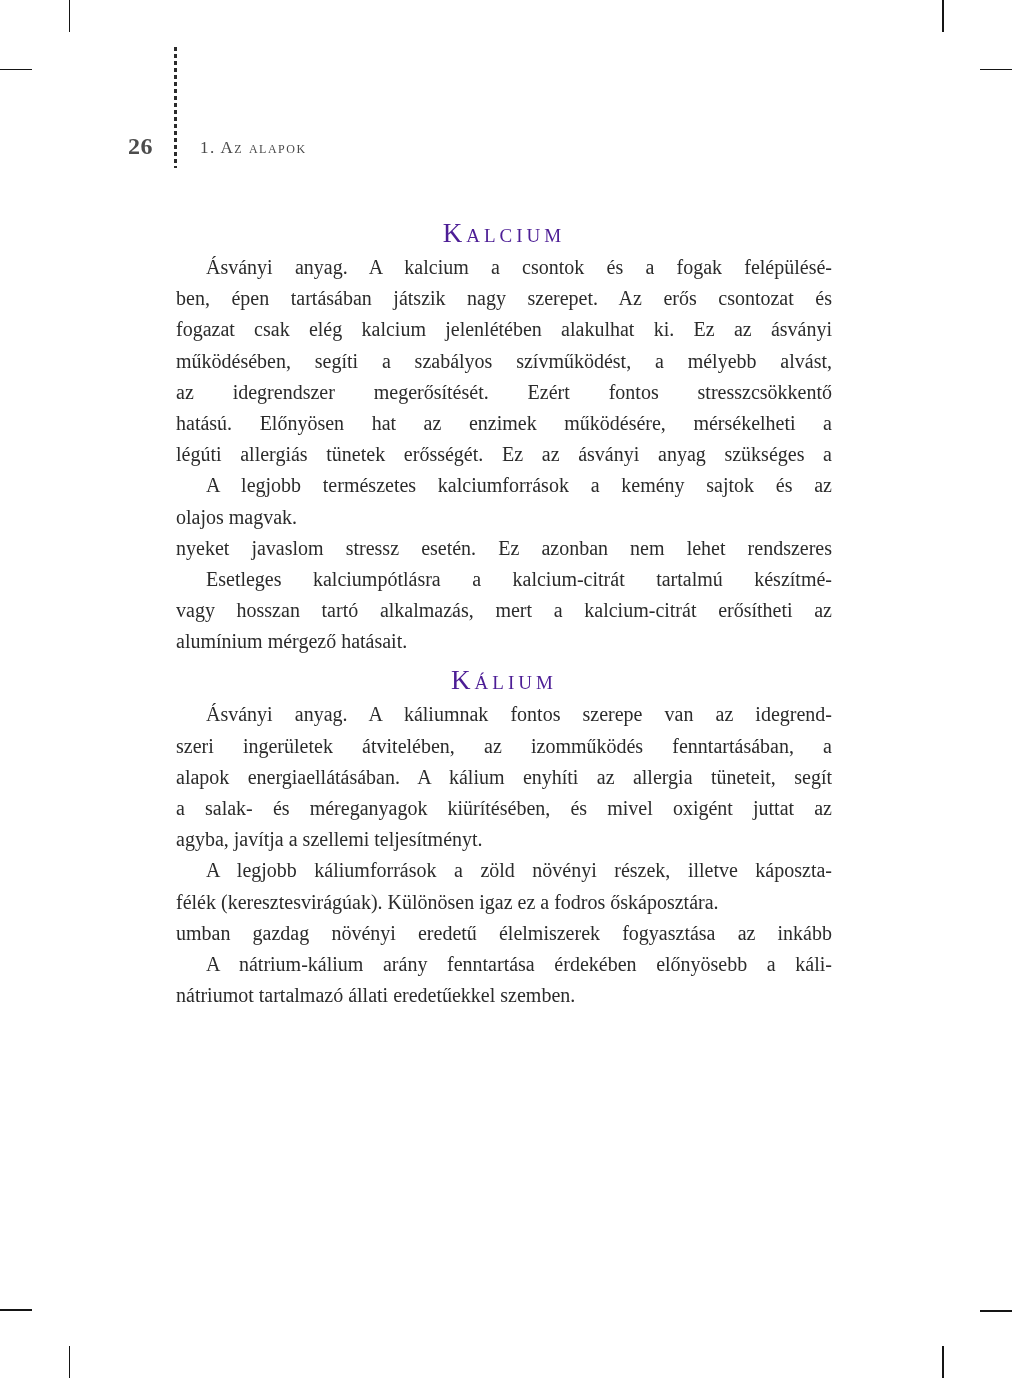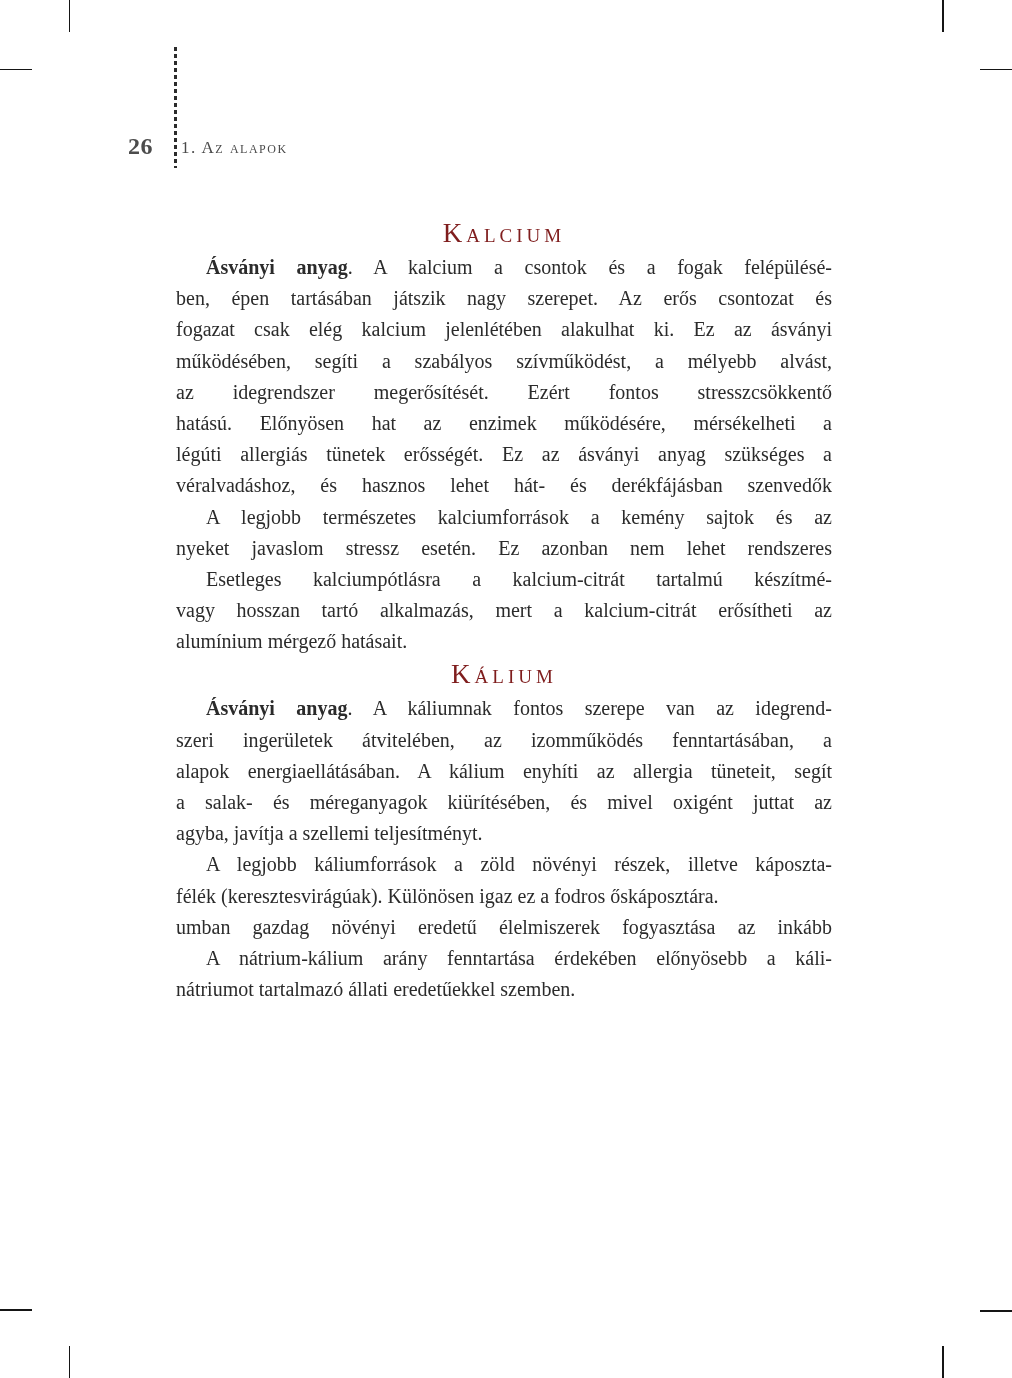--- a/index.html
+++ b/index.html
@@ -37,21 +37,21 @@
   .head-rule {
     position: absolute;
     left: 174px;
     top: 47px;
     width: 3px;
     height: 121px;
     background-image: repeating-linear-gradient(to bottom, #2b2b2b 0 4px, transparent 4px 7px);
   }
   .chapter-head {
     position: absolute;
-    left: 181px;
+    left: 200px;
     top: 138px;
     font-size: 17px;
     font-variant: small-caps;
     letter-spacing: 1.5px;
     color: #4a4a4a;
   }
 
   
   .content {
     position: absolute;
@@ -63,35 +63,35 @@
     line-height: 31.2px;
   }
   section { margin: 0; }
   .sec-title {
     font-size: 27px;
     line-height: 34px;
     font-weight: normal;
     font-variant: small-caps;
     letter-spacing: 4px;
     text-align: center;
-    color: #7f1d1d;
+    color: #4c1d95;
     margin: 0 0 2px 0;
   }
-  section + section .sec-title { }
+  section + section .sec-title { margin-top: 6px; }
   .para { margin: 0; }
   .line {
     display: block;
     text-align: justify;
     text-align-last: justify;
     height: 31.2px;
     overflow: visible;
   }
   .line.last { text-align-last: left; }
   .line.first { text-indent: 30px; }
-  .lead { font-weight: bold; margin-top: 32px; }
+  .lead { font-weight: normal; margin-top: 32px; }
 </style>
 </head>
 <body>
 
 <div class="page">
 
   <div class="crop v" style="left:68.5px; top:0;"></div>
   <div class="crop h" style="left:0; top:68.5px;"></div>
   <div class="crop v" style="left:942px; top:0;"></div>
   <div class="crop h" style="left:980px; top:68.5px;"></div>
@@ -110,25 +110,25 @@
       <h2 class="sec-title">Kalcium</h2>
 
       <div class="para">
         <span class="line first"><b class="lead">Ásványi anyag</b><span>. A kalcium a csontok és a fogak felépülésé-</span></span>
         <span class="line">ben, épen tartásában játszik nagy szerepet. Az erős csontozat és</span>
         <span class="line">fogazat csak elég kalcium jelenlétében alakulhat ki. Ez az ásványi</span>
         <span class="line">működésében, segíti a szabályos szívműködést, a mélyebb alvást,</span>
         <span class="line">az idegrendszer megerősítését. Ezért fontos stresszcsökkentő</span>
         <span class="line">hatású. Előnyösen hat az enzimek működésére, mérsékelheti a</span>
         <span class="line">légúti allergiás tünetek erősségét. Ez az ásványi anyag szükséges a</span>
-        <span class="line">véralvadáshoz, és hasznos lehet hát- és derékfájásban szenvedők</span>
       </div>
 
       <div class="para">
         <span class="line first">A legjobb természetes kalciumforrások a kemény sajtok és az</span>
+        <span class="line last">olajos magvak.</span>
       </div>
 
       <div class="para">
         <span class="line">nyeket javaslom stressz esetén. Ez azonban nem lehet rendszeres</span>
         <span class="line first">Esetleges kalciumpótlásra a kalcium-citrát tartalmú készítmé-</span>
         <span class="line">vagy hosszan tartó alkalmazás, mert a kalcium-citrát erősítheti az</span>
         <span class="line last">alumínium mérgező hatásait.</span>
       </div>
     </section>
 

